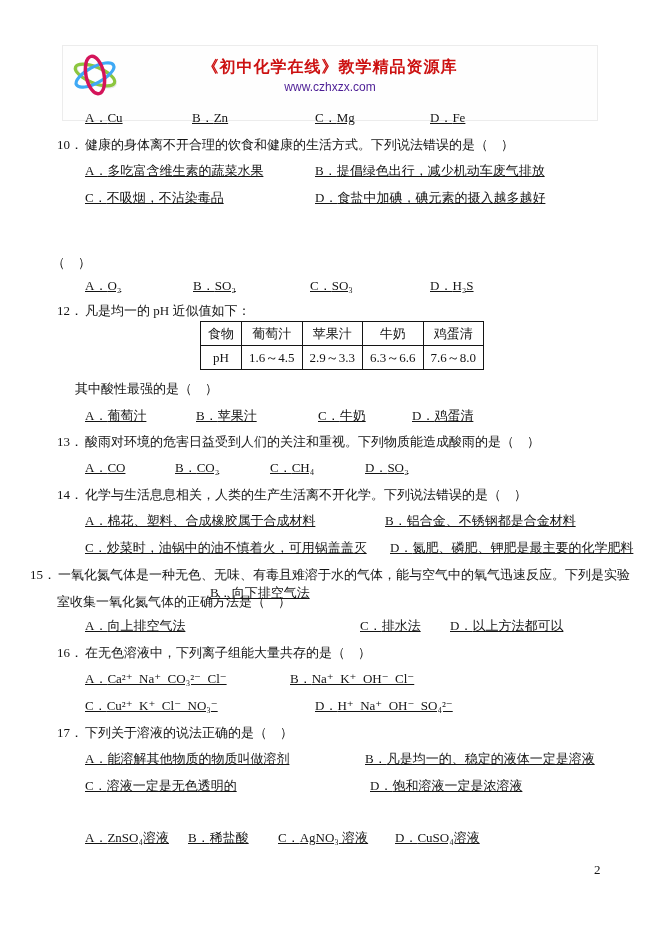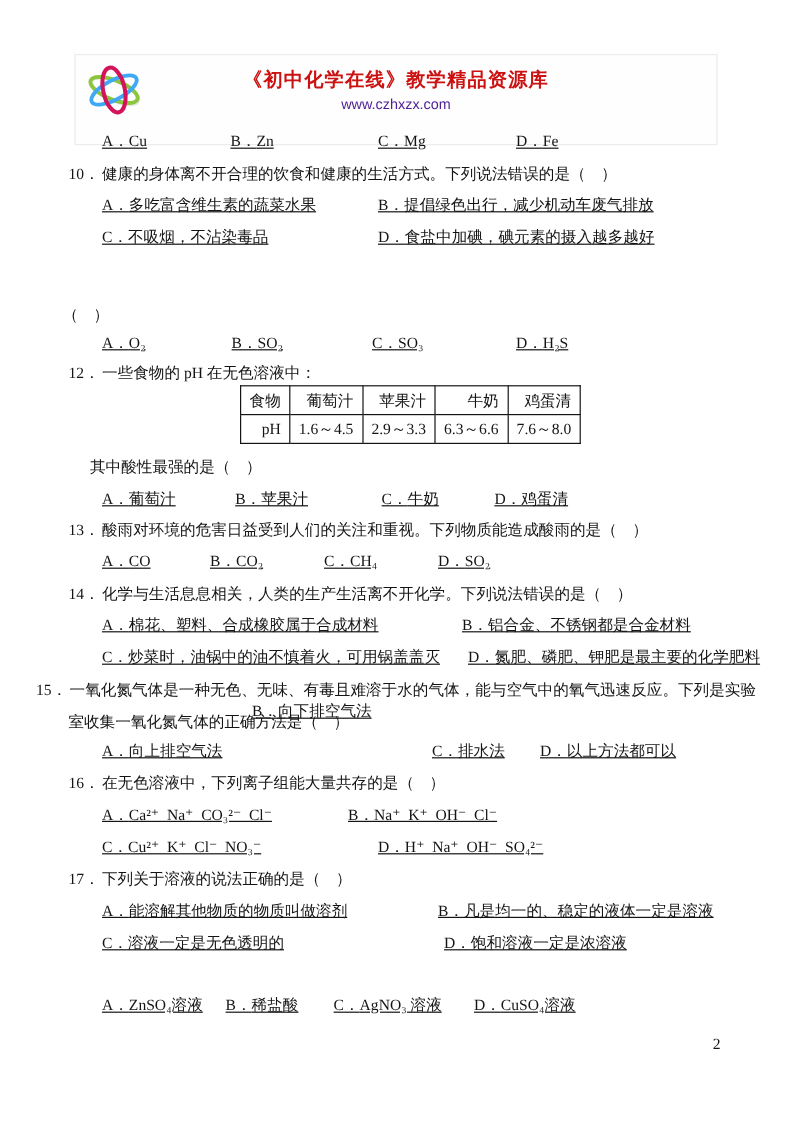--- a/index.html
+++ b/index.html
@@ -28,21 +28,21 @@
   }
   
   .eq-heat { display:inline-flex; flex-direction:column; align-items:center;
              vertical-align:-3px; margin:0 1px; }
   .eq-delta { font-size:9px; line-height:8px; font-weight:bold; }
   .eq-lines { width:24px; height:4px; border-top:1px solid #141414;
               border-bottom:1px solid #141414; }
   
   .ph-table { position:absolute; left:200px; top:321px; border-collapse:collapse; }
   .ph-table td {
-    border:1px solid #141414; text-align:right; font-size:13px;
+    border:1px solid #141414; text-align:center; font-size:13px;
     height:23px; padding:0 7px; white-space:pre;
   }
   .page-no { position:absolute; left:594px; top:862px; }
 </style>
 </head>
 <body>
 
 <div class="page">
 
   <div class="hdr">
@@ -68,21 +68,21 @@
   <span class="opt" style="left:315px;top:162px"><span>B．</span><span>提倡绿色出行，减少机动车废气排放</span></span>
   <span class="opt" style="left:85px;top:189px"><span>C．</span><span>不吸烟，不沾染毒品</span></span>
   <span class="opt" style="left:315px;top:189px"><span>D．</span><span>食盐中加碘，碘元素的摄入越多越好</span></span>
 
   <div class="line" style="left:52px;top:254px">（　）</div>
   <span class="opt" style="left:85px;top:277px"><span>A．</span><span>O₂</span></span>
   <span class="opt" style="left:193px;top:277px"><span>B．</span><span>SO₂</span></span>
   <span class="opt" style="left:310px;top:277px"><span>C．</span><span>SO₃</span></span>
   <span class="opt" style="left:430px;top:277px"><span>D．</span><span>H₂S</span></span>
 
-  <div class="line" style="left:57px;top:302px"><span class="q-num">12．</span><span>一些食物的 pH 在无色溶液中：</span></div>
+  <div class="line" style="left:57px;top:302px"><span class="q-num">12．</span><span>凡是均一的 pH 近似值如下：</span></div>
   <table class="ph-table">
     <tbody>
         <tr>
       <td>食物</td>
       <td>葡萄汁</td>
       <td>苹果汁</td>
       <td>牛奶</td>
       <td>鸡蛋清</td>
     </tr>
     <tr>

